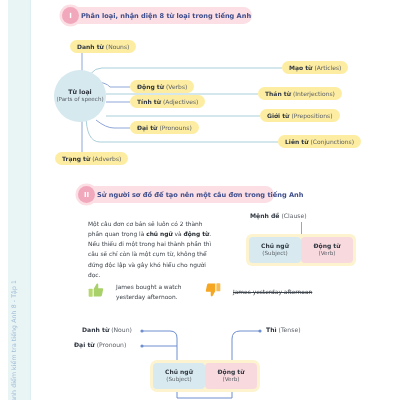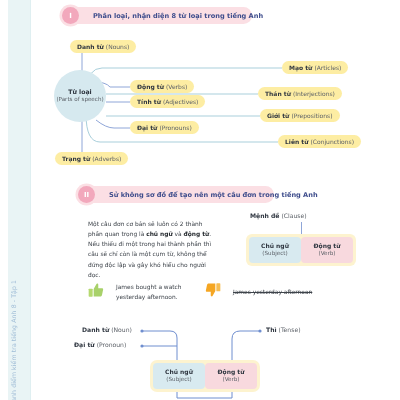--- a/index.html
+++ b/index.html
@@ -73,21 +73,21 @@
     font-weight: bold;
     display: flex;
     align-items: center;
     justify-content: center;
     flex: 0 0 auto;
   }
   .banner-text {
     font-size: 6.6px;
     font-weight: bold;
     color: #3e4d8c;
-    margin-left: 14px;
+    margin-left: 2px;
     white-space: nowrap;
   }
   #banner-1 { left: 62px; top: 7px; width: 190px; }
   #banner-2 { left: 78px; top: 186px; width: 196px; }
 
   
   .mindmap {
     position: absolute;
     left: 30px; top: 30px;
     width: 370px; height: 145px;
@@ -313,21 +313,21 @@
         <span>(Conjunctions)</span>
     </div>
     <div class="pill" style="left:25px; top:122px;">
       <b>Trạng từ</b>
         <span>(Adverbs)</span>
     </div>
   </div>
 
   <div class="banner" id="banner-2">
     <div class="banner-badge">II</div>
-    <div class="banner-text">Sử không sơ đồ để tạo nên một câu đơn trong tiếng Anh</div>
+    <div class="banner-text">Sử người sơ đồ để tạo nên một câu đơn trong tiếng Anh</div>
   </div>
 
   <div class="para"><span>Một câu đơn cơ bản sẽ luôn có 2 thành phần quan trọng là </span><b>chủ ngữ</b><span> và </span><b>động từ</b><span>. Nếu thiếu đi một trong hai thành phần thì câu sẽ chỉ còn là một cụm từ, không thể đứng độc lập và gây khó hiểu cho người đọc.</span></div>
 
   <div class="clause-wrap">
     <div class="clause-title">
       <b>Mệnh đề</b>
       <span>(Clause)</span>
     </div>
     <div class="clause-stem"></div>

